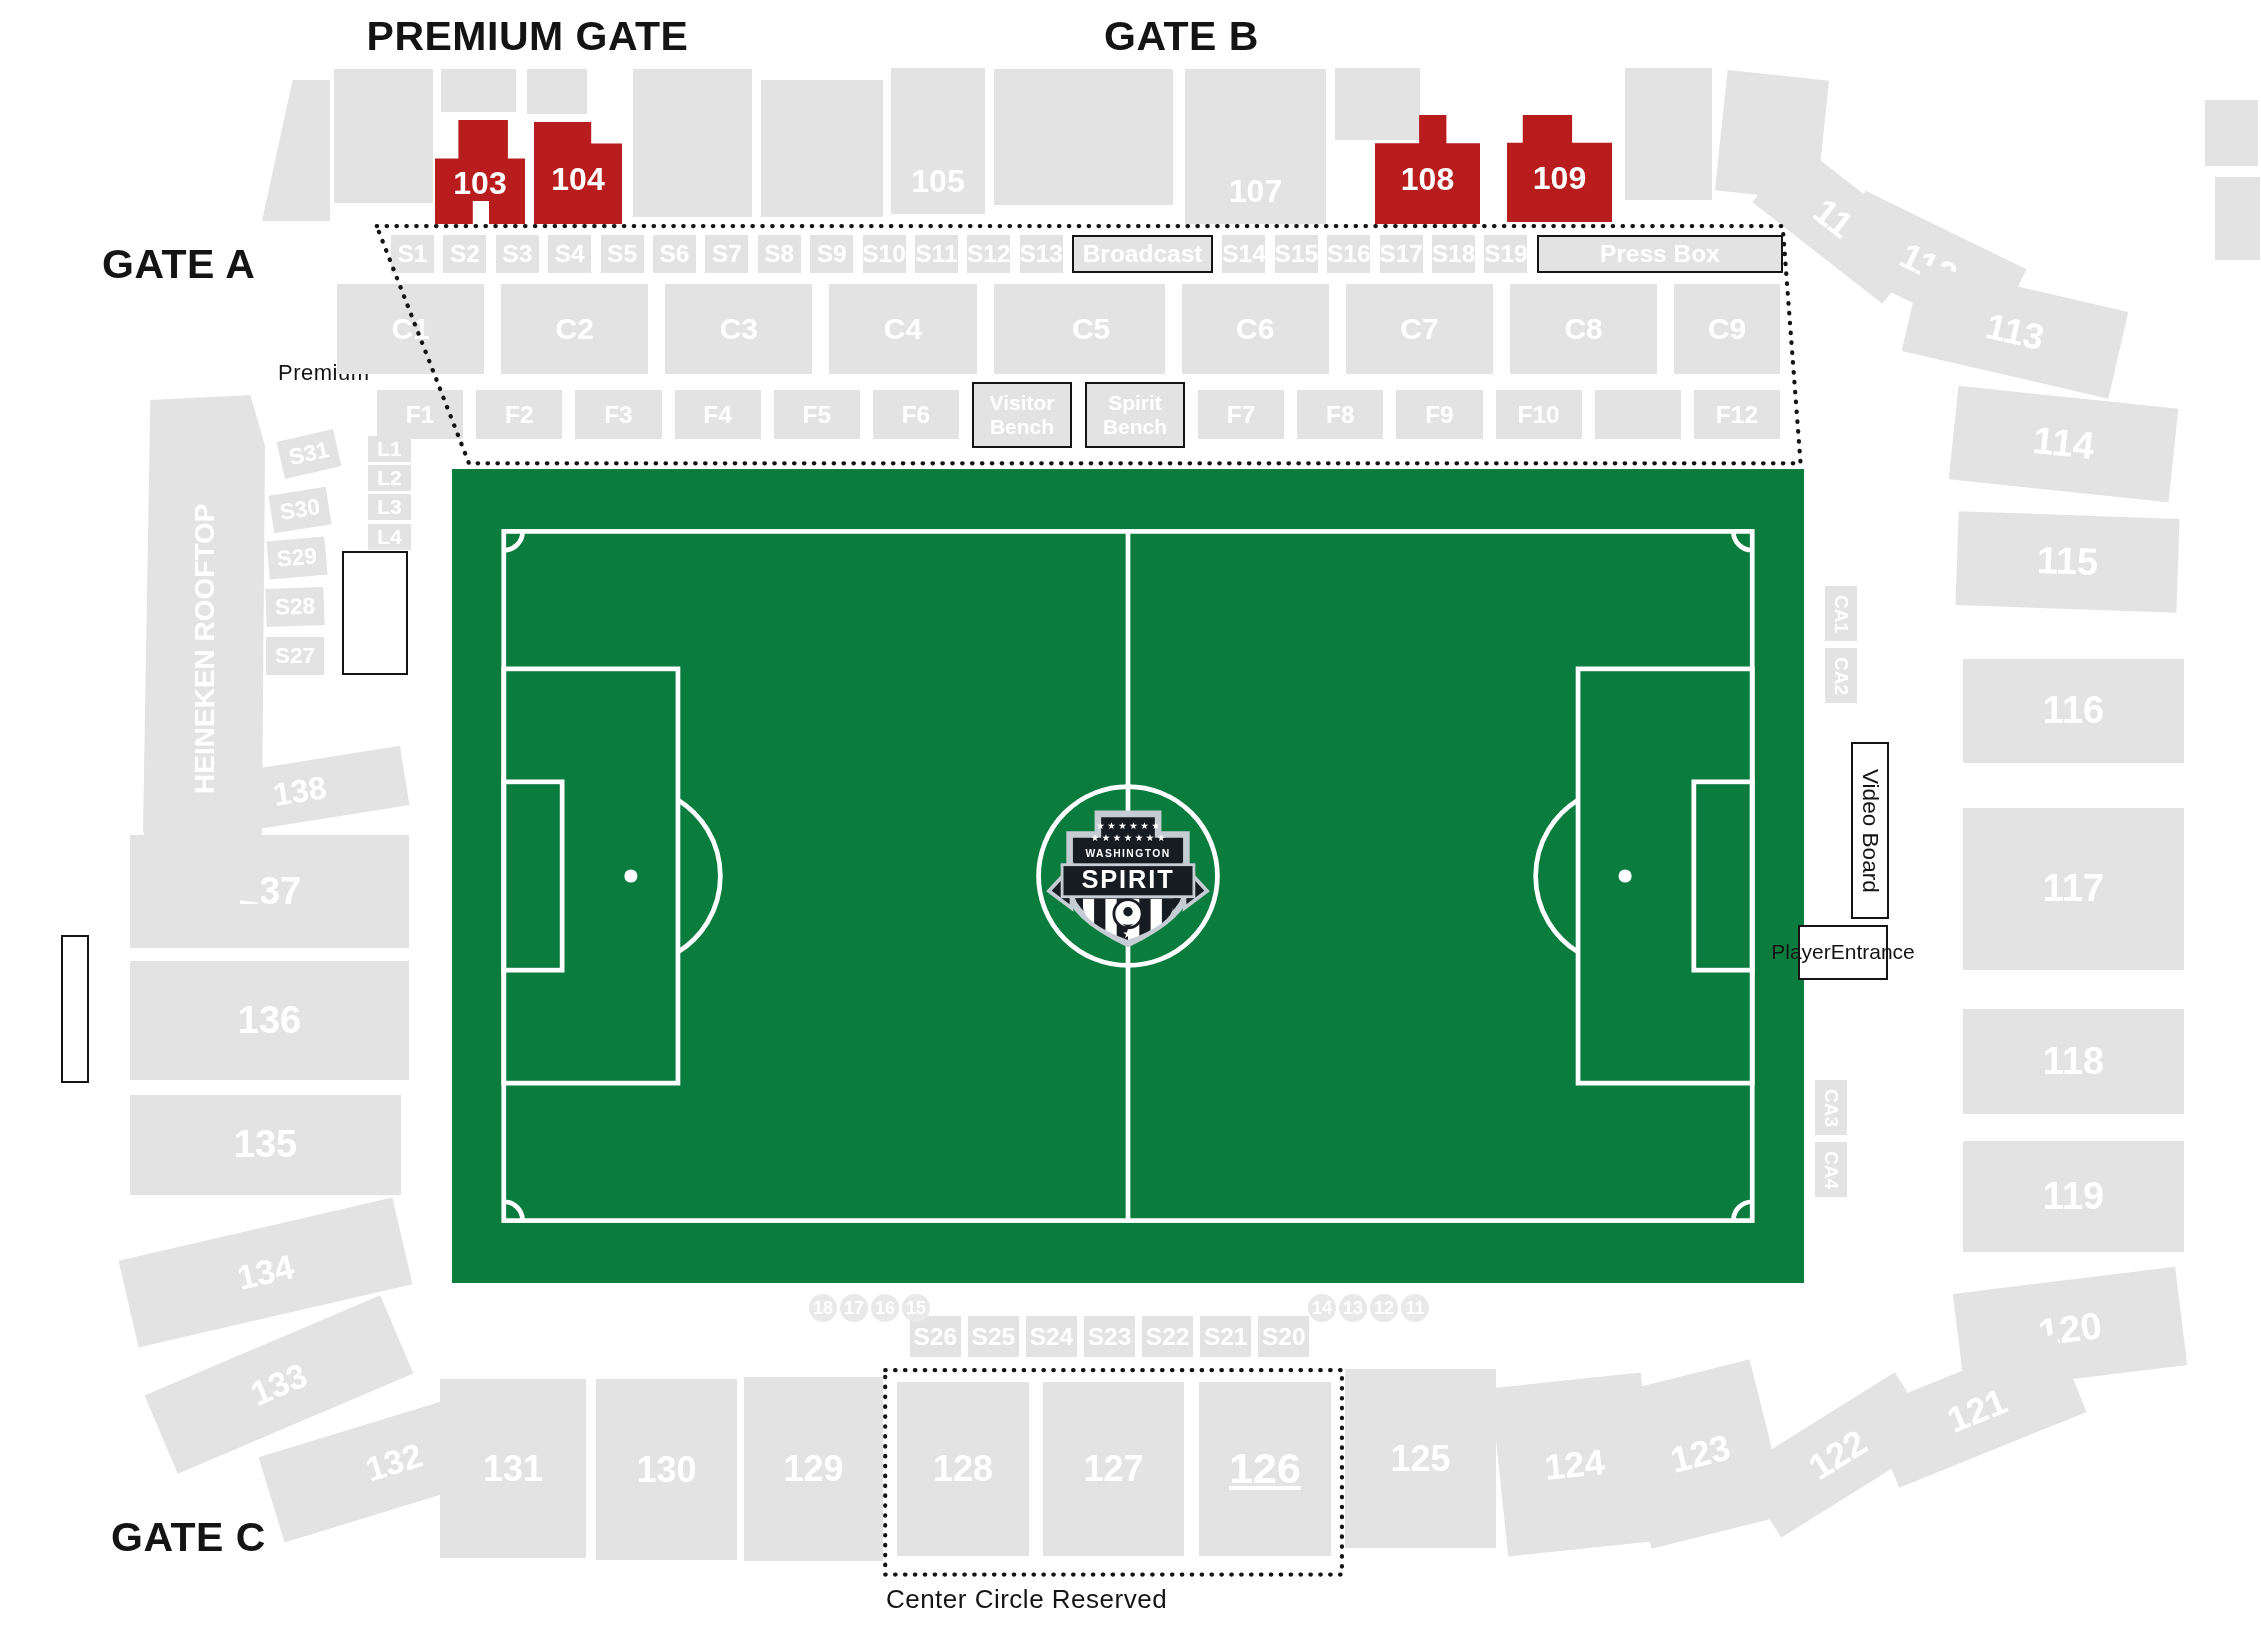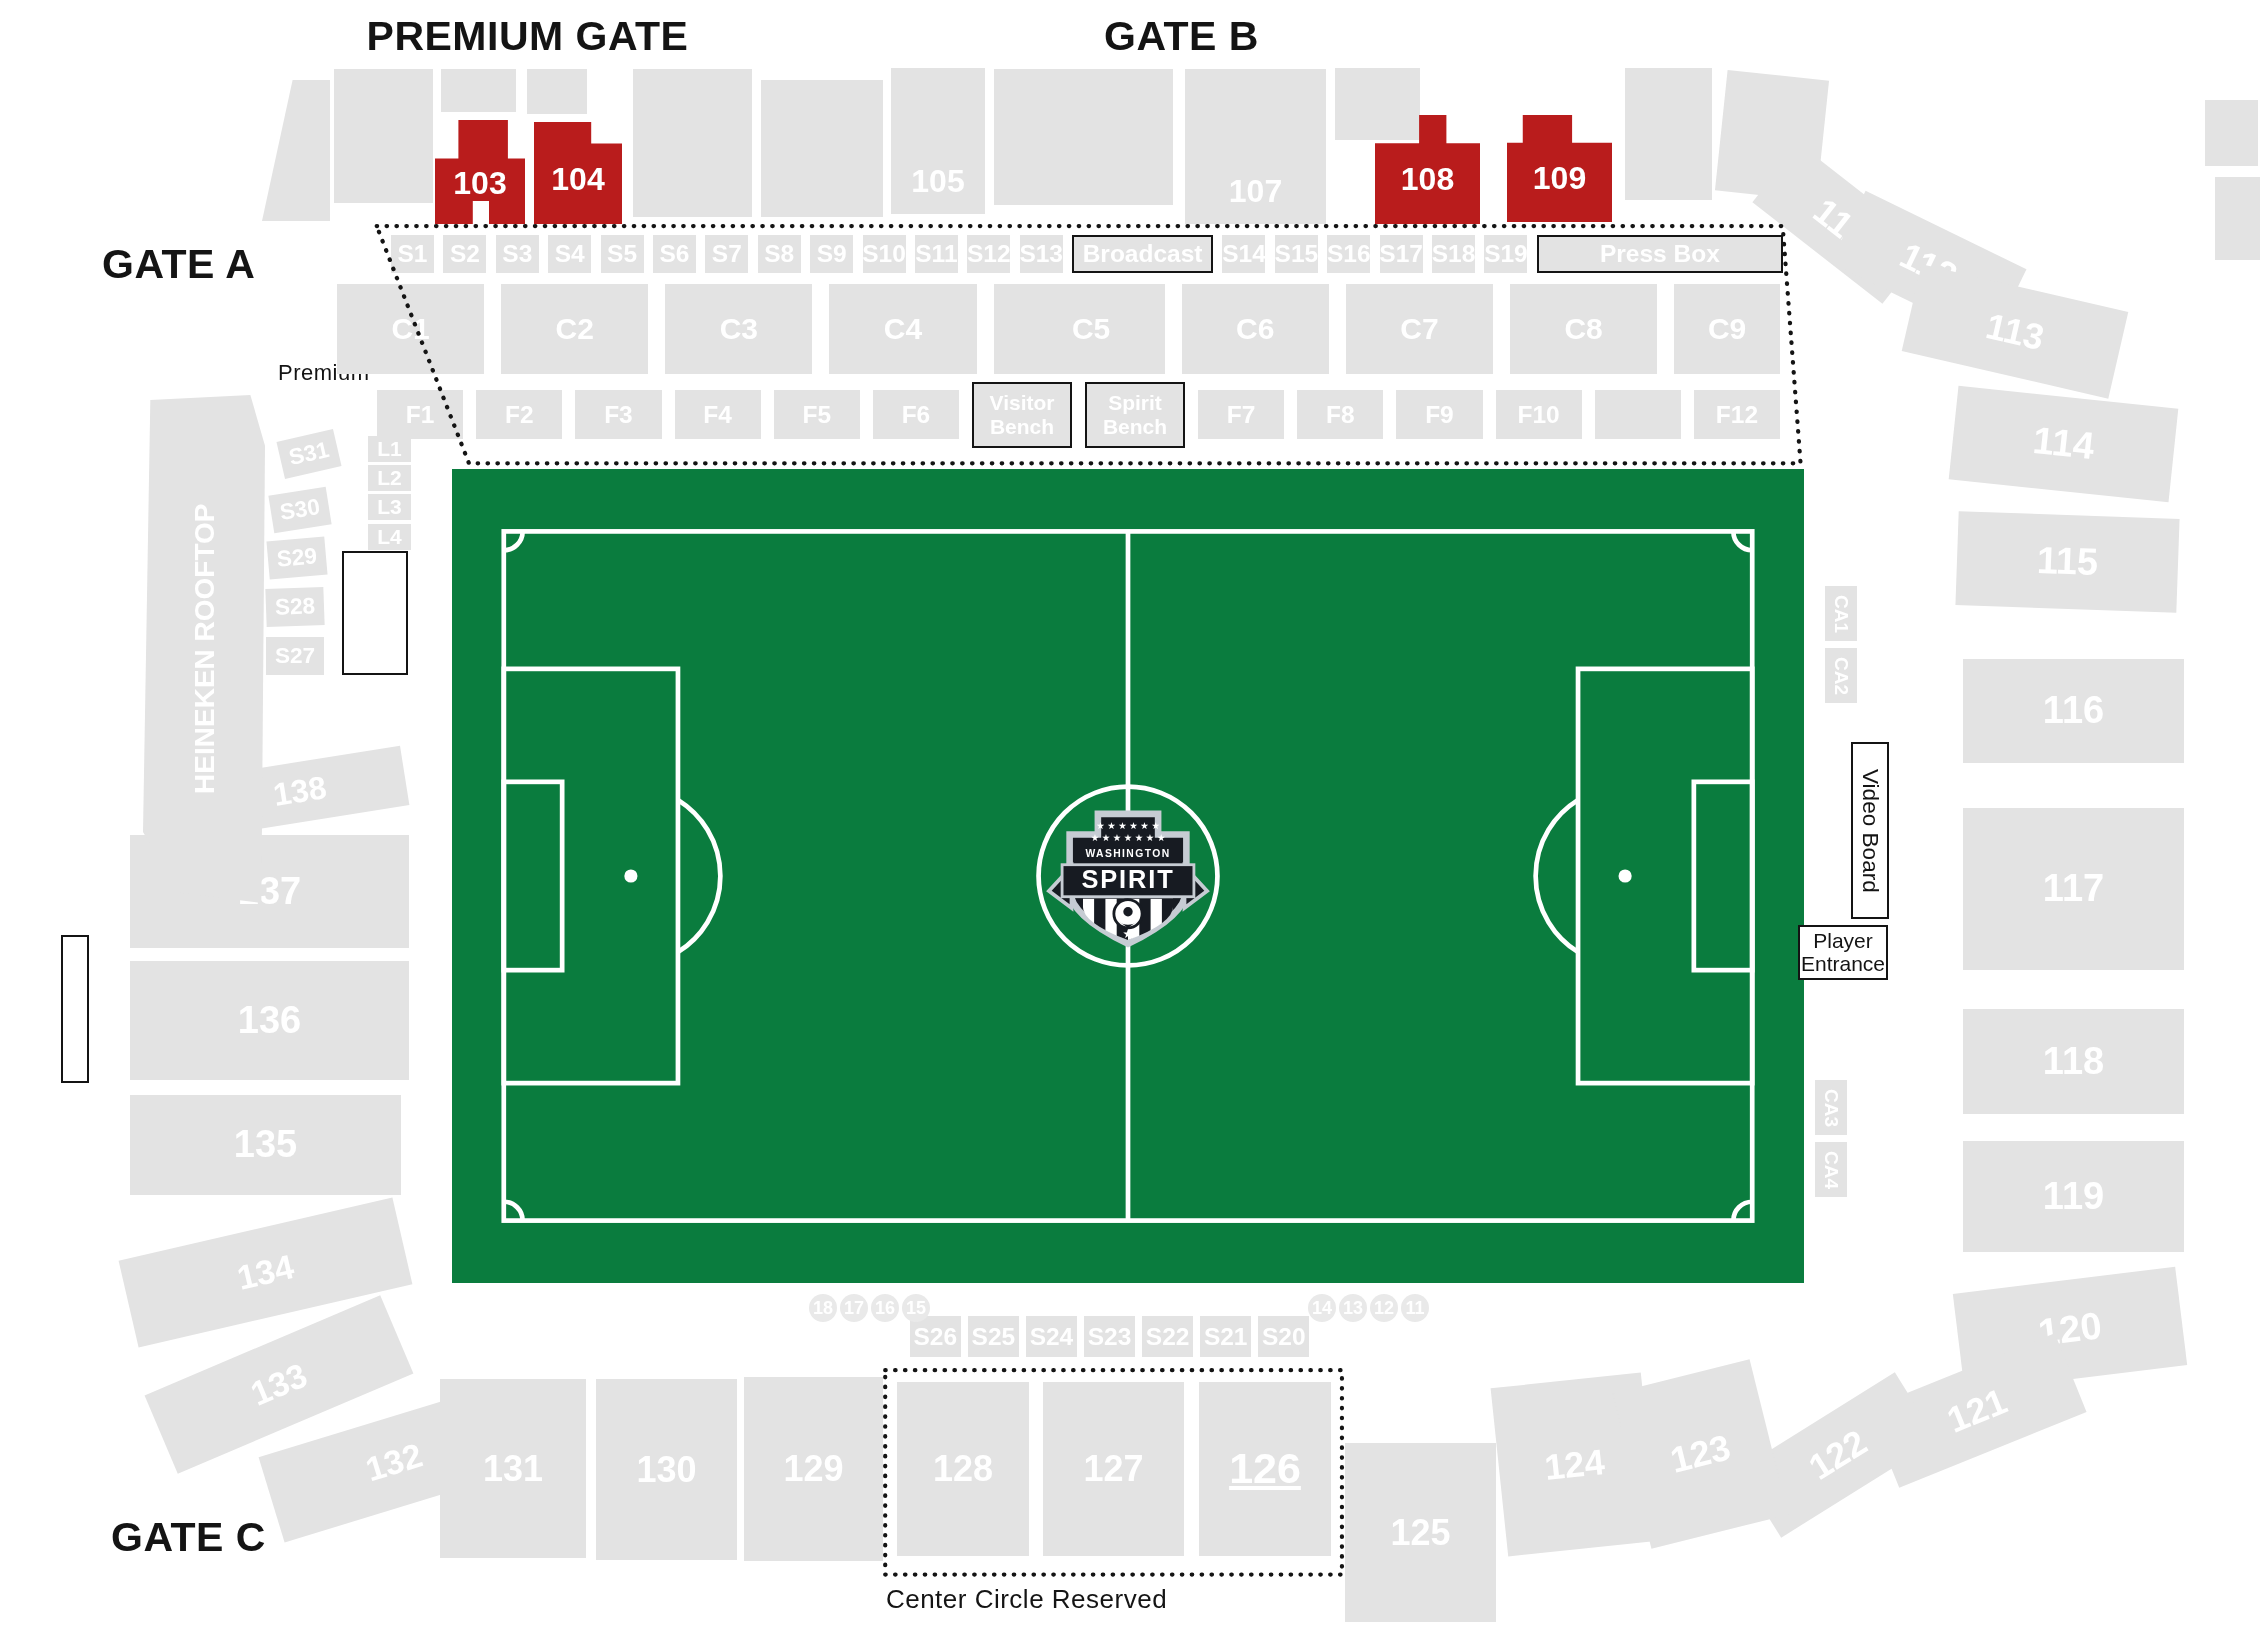--- a/index.html
+++ b/index.html
@@ -191,21 +191,21 @@
     <div class="abs gray" style="left: 130px; top: 1095px; width: 271px; height: 100px; font-size: 38px;">135</div>
     <div class="abs gray" style="left: 125px; top: 1228px; width: 281px; height: 89px; transform: rotate(-13deg); font-size: 34px;">134</div>
     <div class="abs gray" style="left: 151px; top: 1342px; width: 256px; height: 85px; transform: rotate(-23deg); font-size: 34px;">133</div>
     <div class="abs gray" style="left: 266px; top: 1418px; width: 256px; height: 89px; transform: rotate(-17deg); font-size: 34px;">132</div>
     <div class="abs gray" style="left: 440px; top: 1379px; width: 146px; height: 179px; font-size: 36px;">131</div>
     <div class="abs gray" style="left: 596px; top: 1379px; width: 141px; height: 181px; font-size: 36px;">130</div>
     <div class="abs gray" style="left: 744px; top: 1377px; width: 139px; height: 184px; font-size: 36px;">129</div>
     <div class="abs gray" style="left: 897px; top: 1382px; width: 132px; height: 174px; font-size: 36px;">128</div>
     <div class="abs gray" style="left: 1043px; top: 1382px; width: 141px; height: 174px; font-size: 36px;">127</div>
     <div class="abs gray" style="left: 1199px; top: 1382px; width: 132px; height: 174px; font-size: 43px; text-decoration: underline;">126</div>
-    <div class="abs gray" style="left: 1345px; top: 1443px; width: 151px; height: 179px; font-size: 36px;">125</div>
+    <div class="abs gray" style="left: 1345px; top: 1369px; width: 151px; height: 179px; font-size: 36px;">125</div>
     <div class="abs gray" style="left: 1499px; top: 1380px; width: 151px; height: 169px; transform: rotate(-6deg); font-size: 36px;">124</div>
     <div class="abs gray" style="left: 1630px; top: 1374px; width: 141px; height: 160px; transform: rotate(-14deg); font-size: 36px;">123</div>
     <div class="abs gray" style="left: 280px; top: 435px; width: 58px; height: 38px; transform: rotate(-13deg); font-size: 22.6px;">S31</div>
     <div class="abs gray" style="left: 271px; top: 491px; width: 58px; height: 38px; transform: rotate(-9deg); font-size: 22.6px;">S30</div>
     <div class="abs gray" style="left: 268px; top: 539px; width: 58px; height: 38px; transform: rotate(-5deg); font-size: 22.6px;">S29</div>
     <div class="abs gray" style="left: 266px; top: 588px; width: 58px; height: 38px; transform: rotate(-2deg); font-size: 22.6px;">S28</div>
     <div class="abs gray" style="left: 266px; top: 637px; width: 58px; height: 38px; font-size: 22.6px;">S27</div>
     <div class="abs gray" style="left: 368px; top: 436px; width: 43px; height: 26px; font-size: 21px;">L1</div>
     <div class="abs gray" style="left: 368px; top: 465px; width: 43px; height: 26px; font-size: 21px;">L2</div>
     <div class="abs gray" style="left: 368px; top: 494px; width: 43px; height: 26px; font-size: 21px;">L3</div>
@@ -223,21 +223,21 @@
       <span class="vspan" style="transform: rotate(90deg);">CA4</span>
     </div>
     <div class="abs gray" style="left: 143px; top: 395px; width: 122px; height: 508px; font-size: 28px; clip-path: polygon(6% 1%, 88% 0px, 100% 10%, 97% 100%, 30% 98%, 0px 86%);">
       <span class="vspan" style="transform: rotate(-90deg);">HEINEKEN ROOFTOP</span>
     </div>
     <div class="abs wbox" style="left: 342px; top: 551px; width: 66px; height: 124px;"></div>
     <div class="abs wbox" style="left: 61px; top: 935px; width: 28px; height: 148px;"></div>
     <div class="abs wbox" style="left: 1851px; top: 742px; width: 38px; height: 177px; font-size: 22.6px; z-index: 8;">
       <span class="vspan" style="transform: rotate(90deg);">Video Board</span>
     </div>
-    <div class="abs wbox" style="left: 1798px; top: 925px; width: 90px; height: 55px; font-size: 21px; z-index: 8; flex-direction: column;">
+    <div class="abs wbox" style="left: 1798px; top: 925px; width: 90px; height: 55px; font-size: 21px; z-index: 8; flex-direction: row;">
       <div>Player</div>
       <div>Entrance</div>
     </div>
     <div class="abs gray" style="left: 809px; top: 1294px; width: 28px; height: 28px; font-size: 18px; border-radius: 50%; background: rgb(233, 233, 233);">18</div>
     <div class="abs gray" style="left: 840px; top: 1294px; width: 28px; height: 28px; font-size: 18px; border-radius: 50%; background: rgb(233, 233, 233);">17</div>
     <div class="abs gray" style="left: 871px; top: 1294px; width: 28px; height: 28px; font-size: 18px; border-radius: 50%; background: rgb(233, 233, 233);">16</div>
     <div class="abs gray" style="left: 902px; top: 1294px; width: 28px; height: 28px; font-size: 18px; border-radius: 50%; background: rgb(233, 233, 233);">15</div>
     <div class="abs gray" style="left: 1308px; top: 1294px; width: 28px; height: 28px; font-size: 18px; border-radius: 50%; background: rgb(233, 233, 233);">14</div>
     <div class="abs gray" style="left: 1339px; top: 1294px; width: 28px; height: 28px; font-size: 18px; border-radius: 50%; background: rgb(233, 233, 233);">13</div>
     <div class="abs gray" style="left: 1370px; top: 1294px; width: 28px; height: 28px; font-size: 18px; border-radius: 50%; background: rgb(233, 233, 233);">12</div>

